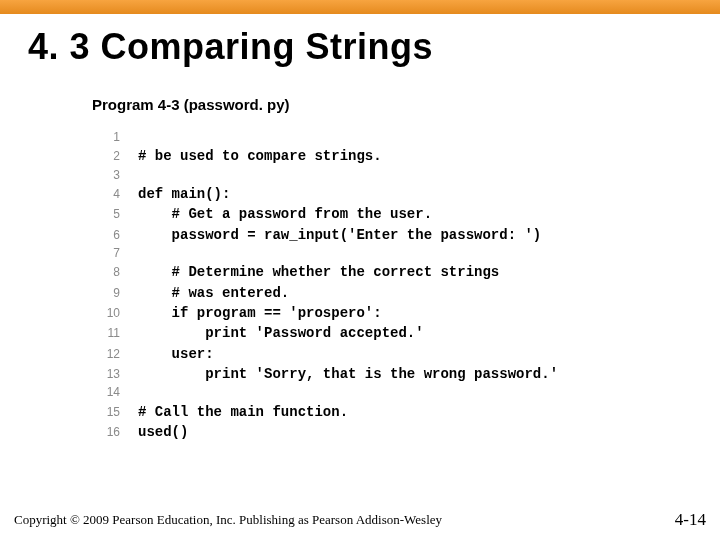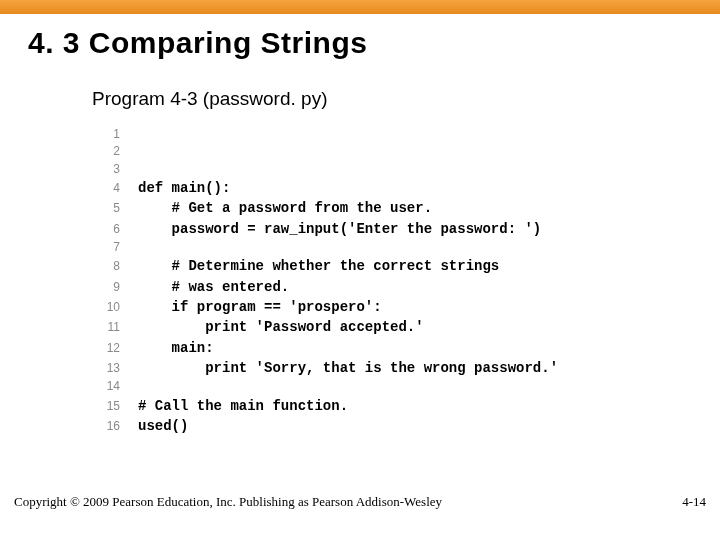--- a/index.html
+++ b/index.html
@@ -10,29 +10,29 @@
     font-family: Arial, Helvetica, sans-serif;
     position: relative;
     overflow: hidden;
   }
   .top-bar {
     width: 100%;
     height: 14px;
     background: linear-gradient(to bottom, #f7a440 0%, #e58a1e 100%);
   }
   .heading {
-    font-size: 30px;
+    font-size: 36px;
     font-weight: bold;
     color: #000;
     padding: 12px 0 0 28px;
     letter-spacing: 0.5px;
   }
   .subheading {
-    font-size: 19px;
-    font-weight: normal;
+    font-size: 15px;
+    font-weight: bold;
     color: #000;
     padding: 28px 0 10px 92px;
   }
   .code-block {
     padding: 6px 0 0 92px;
     font-family: "Courier New", Courier, monospace;
     font-size: 14px;
     line-height: 1.45;
     color: #000;
   }
@@ -49,50 +49,51 @@
     font-size: 12px;
     margin-right: 18px;
     flex-shrink: 0;
   }
   .code-text {
     white-space: pre;
     font-weight: bold;
   }
   .footer {
     position: absolute;
-    bottom: 30px;
+    bottom: 10px;
     left: 14px;
     right: 14px;
     display: flex;
     justify-content: space-between;
     align-items: center;
     font-family: "Times New Roman", Times, serif;
     font-size: 13px;
     color: #000;
   }
   .page-num {
-    font-size: 13px;
+    font-size: 17px;
     margin-left: 32px;
   }
 </style>
 </head>
 <body>
 
 <div class="top-bar"></div>
 
 <h1 class="heading">4. 3 Comparing Strings</h1>
 
 <h2 class="subheading">Program 4-3  (password. py)</h2>
 
 <div class="code-block">
   <div class="code-line">
       <span class="ln">1</span>
     </div>
   <div class="code-line">
       <span class="ln">2</span>
+      <span class="code-text"># be used to compare strings.</span>
     </div>
   <div class="code-line">
       <span class="ln">3</span>
       <span class="code-text"></span>
     </div>
   <div class="code-line">
       <span class="ln">4</span>
       <span class="code-text">def main():</span>
     </div>
   <div class="code-line">
@@ -118,21 +119,21 @@
   <div class="code-line">
       <span class="ln">10</span>
       <span class="code-text">    if program == 'prospero':</span>
     </div>
   <div class="code-line">
       <span class="ln">11</span>
       <span class="code-text">        print 'Password accepted.'</span>
     </div>
   <div class="code-line">
       <span class="ln">12</span>
-      <span class="code-text">    main:</span>
+      <span class="code-text">    user:</span>
     </div>
   <div class="code-line">
       <span class="ln">13</span>
       <span class="code-text">        print 'Sorry, that is the wrong password.'</span>
     </div>
   <div class="code-line">
       <span class="ln">14</span>
       <span class="code-text"></span>
     </div>
   <div class="code-line">

